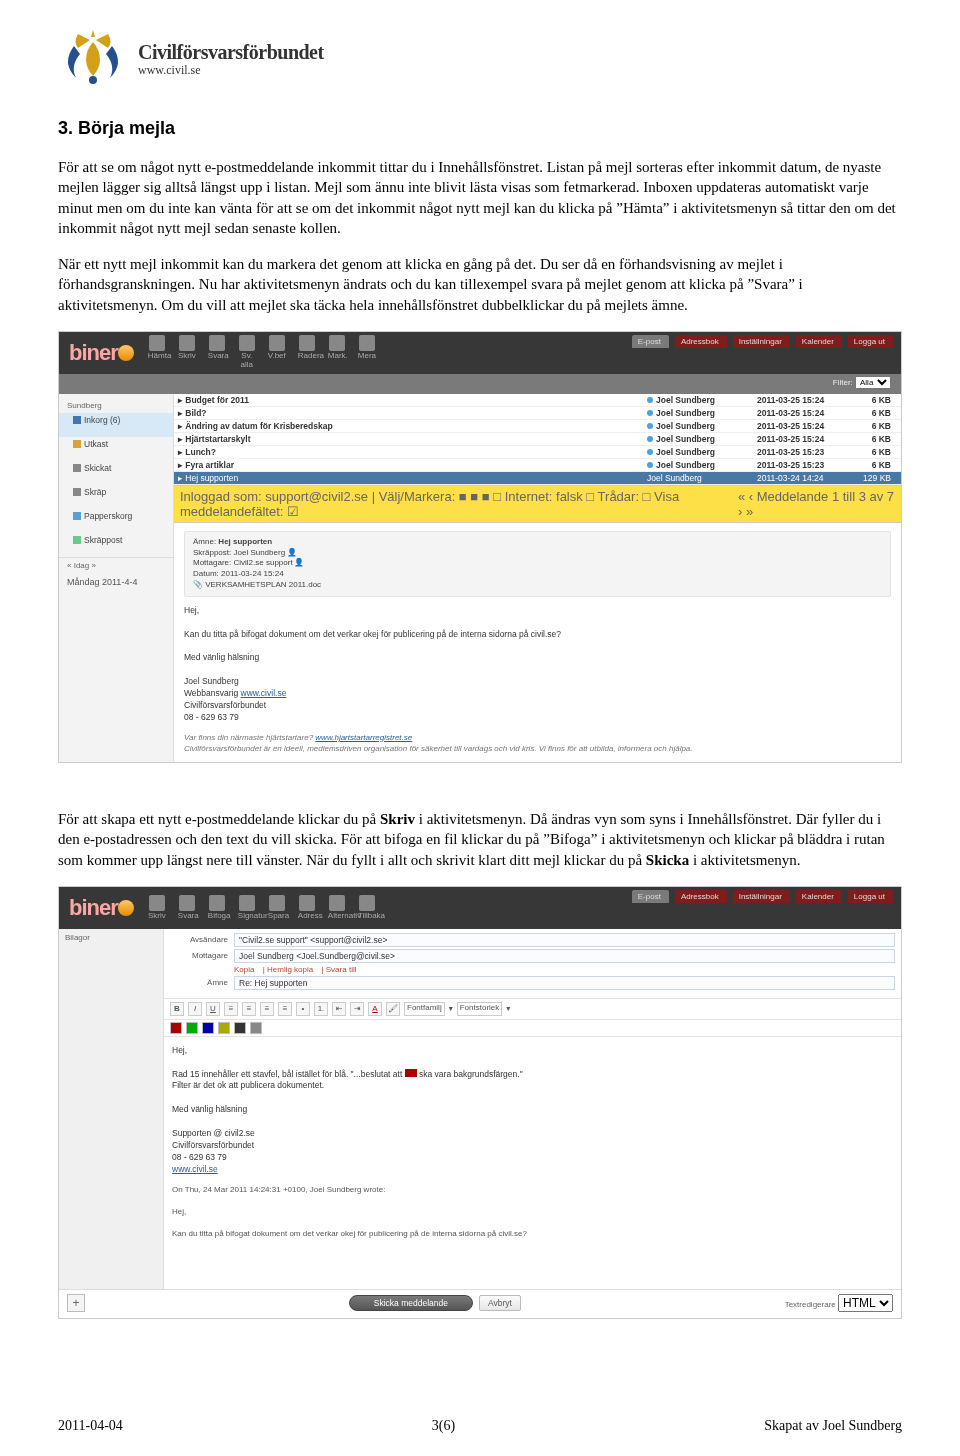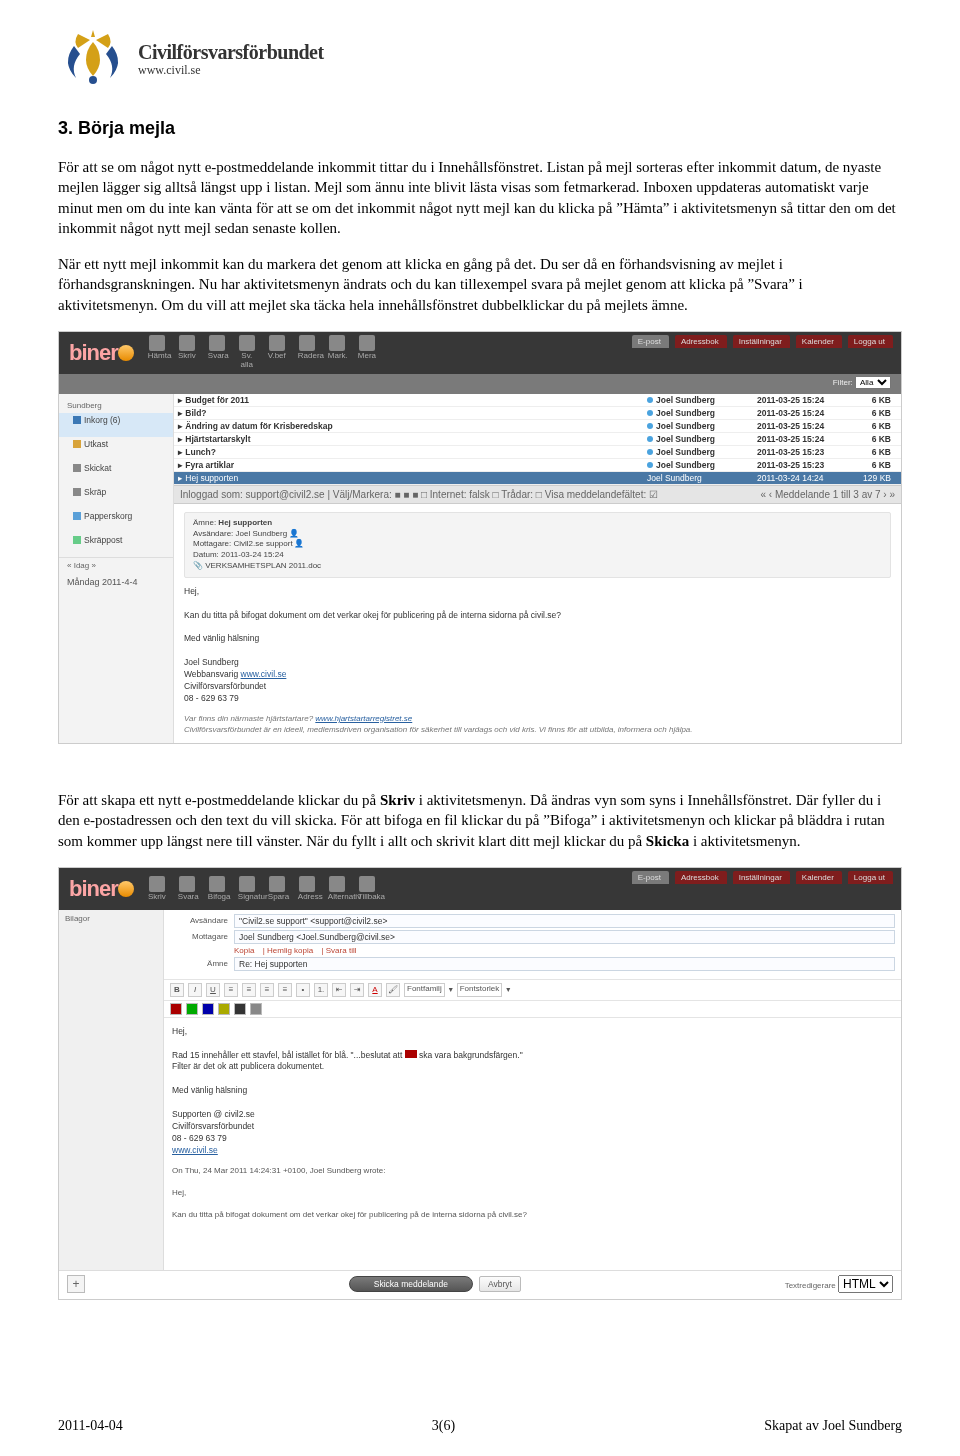--- a/index.html
+++ b/index.html
@@ -95,21 +95,21 @@
   .msg-head-row .c-date{width:100px;}
   .msg-head-row .c-size{width:40px;text-align:right;padding-right:6px;}
   .msg-row{display:flex;padding:1px 4px;border-bottom:1px solid #eee;font-size:8.5px;}
   .msg-row.bold{font-weight:bold;}
   .msg-row.sel{background:#4a78a5;color:#fff;}
   .msg-row .c-sub{flex:1;display:flex;align-items:center;gap:3px;}
   .msg-row .c-from{width:110px;display:flex;align-items:center;gap:3px;}
   .msg-row .c-date{width:100px;}
   .msg-row .c-size{width:40px;text-align:right;padding-right:6px;}
   .dot{width:6px;height:6px;border-radius:50%;background:#4aa3df;display:inline-block;}
-  .reader-actionbar{border-top:1px solid #ccc;border-bottom:1px solid #ccc;padding:3px 6px;background:#e5e5e5;font-size:10px;color:#666;display:flex;justify-content:space-between;}
+  .reader-actionbar{border-top:1px solid #ccc;border-bottom:1px solid #ccc;padding:3px 6px;background:#fde047;font-size:13px;color:#666;display:flex;justify-content:space-between;}
   .reader-preview{padding:8px 10px;}
   .pv-meta{background:#f4f4f4;border:1px solid #e3e3e3;border-radius:2px;padding:5px 8px;font-size:8px;line-height:1.35;color:#444;margin-bottom:8px;}
   .pv-body{font-size:8.5px;line-height:1.4;color:#333;}
   .pv-body a{color:#2860a0;text-decoration:underline;}
   .pv-foot{font-size:8px;color:#777;font-style:italic;margin-top:8px;}
   
   .composer {
     width:100%;
     border:1px solid #ccc;
     font-family:Arial,sans-serif;
@@ -309,21 +309,21 @@
           </div>
 
         <div class="reader-actionbar">
           <span>Inloggad som: support@civil2.se | Välj/Markera: ■ ■ ■ □   Internet: falsk □   Trådar: □   Visa meddelandefältet: ☑</span>
           <span>« ‹ Meddelande 1 till 3 av 7 › »</span>
         </div>
 
         <div class="reader-preview">
           <div class="pv-meta">
             <div><span>Ämne:</span> <b>Hej supporten</b></div>
-            <div><span>Avsändare:</span> <span>Joel Sundberg</span> 👤</div>
+            <div><span>Skräppost:</span> <span>Joel Sundberg</span> 👤</div>
             <div><span>Mottagare:</span> <span>Civil2.se support</span> 👤</div>
             <div><span>Datum:</span> <span>2011-03-24 15:24</span></div>
             <div>📎 <span>VERKSAMHETSPLAN 2011.doc</span></div>
           </div>
           <div class="pv-body">
             <div>Hej,</div><br>
             <div>Kan du titta på bifogat dokument om det verkar okej för publicering på de interna sidorna på civil.se?</div><br>
             <div>Med vänlig hälsning</div><br>
             <div>Joel Sundberg</div>
             <div><span>Webbansvarig </span><a>www.civil.se</a></div>

